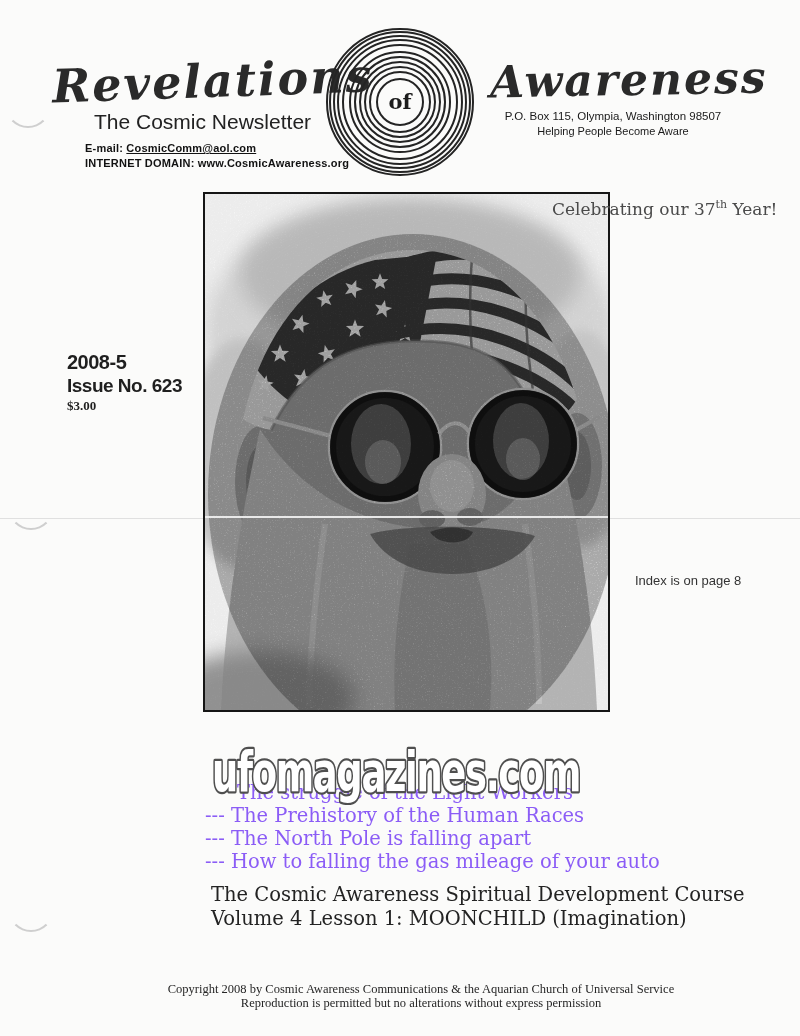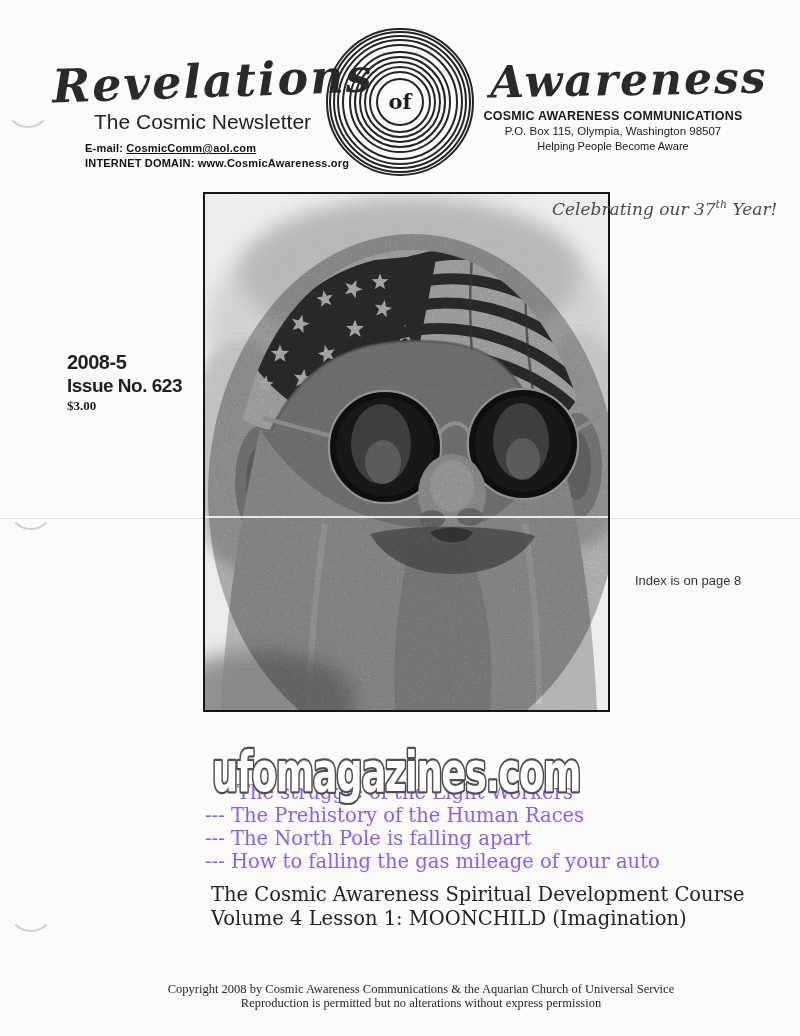--- a/index.html
+++ b/index.html
@@ -9,21 +9,21 @@
   #rev-title{position:absolute;left:52px;top:54px;font-size:46px;letter-spacing:2px;transform:rotate(-2deg);}
   #subtitle{position:absolute;left:94px;top:110px;font-size:21px;color:#222;}
   #contact{position:absolute;left:85px;top:141px;font-size:11px;font-weight:bold;line-height:14.5px;color:#121212;letter-spacing:.2px;}
   #contact .val-underline{text-decoration:underline;margin-top:24px;}
   #logo{position:absolute;left:325px;top:27px;}
   #aw-title{position:absolute;left:490px;top:54px;font-size:44px;letter-spacing:2px;transform:rotate(-1deg);}
   #org{position:absolute;left:474px;top:109px;width:278px;text-align:center;line-height:15px;color:#1a1a1a;}
   #org .name{font-weight:bold;font-size:12.5px;letter-spacing:.2px;}
   #org .addr{font-size:11.5px;}
   #org .tag{font-size:11px;}
-  #celebrating{position:absolute;left:552px;top:198px;font-family:"DejaVu Serif",serif;font-style:italic;
+  #celebrating{position:absolute;left:552px;top:198px;font-family:"DejaVu Serif",serif;
                font-size:17px;color:#4a4a4a;z-index:5;white-space:nowrap;}
   #celebrating sup{font-size:11px;}
   #issue{position:absolute;left:67px;top:352px;letter-spacing:-.5px;}
   #issue .ed{font-size:20px;font-weight:bold;line-height:20px;}
   #issue .no{font-size:19px;font-weight:bold;line-height:19px;margin-top:4px;}
   #issue .pr{font-family:Liberation Serif, serif;font-weight:bold;font-size:13px;margin-top:3px;letter-spacing:0;}
   #photo-frame{position:absolute;left:203px;top:192px;width:407px;height:520px;border:2px solid #151515;
                background:#fff;z-index:1;box-sizing:border-box;}
   #index-note{position:absolute;left:635px;top:573px;font-size:13px;color:#333;}
   #caption{position:absolute;left:213px;top:681px;font-family:"Liberation Serif",serif;font-size:15px;
@@ -74,21 +74,20 @@
           <circle cx="75" cy="75" r="66"></circle>
         <circle cx="75" cy="75" r="70"></circle>
           <circle cx="75" cy="75" r="73"></circle>
       </g>
       <text x="75" y="82" text-anchor="middle" font-family="DejaVu Serif, serif" font-weight="bold" font-size="21" fill="#1c1c1c">of</text>
     </svg>
   </div>
 
   <div id="aw-title" class="script">Awareness</div>
   <div id="org">
-    <div class="name">COSMIC AWARENESS COMMUNICATIONS</div>
     <div class="addr">P.O. Box 115, Olympia, Washington 98507</div>
     <div class="tag">Helping People Become Aware</div>
   </div>
 
   <div id="celebrating"><span>Celebrating our 37</span><sup>th</sup><span> Year!</span></div>
 
   <div id="issue">
     <div class="ed">2008-5</div>
     <div class="no">Issue No. 623</div>
     <div class="pr">$3.00</div>

